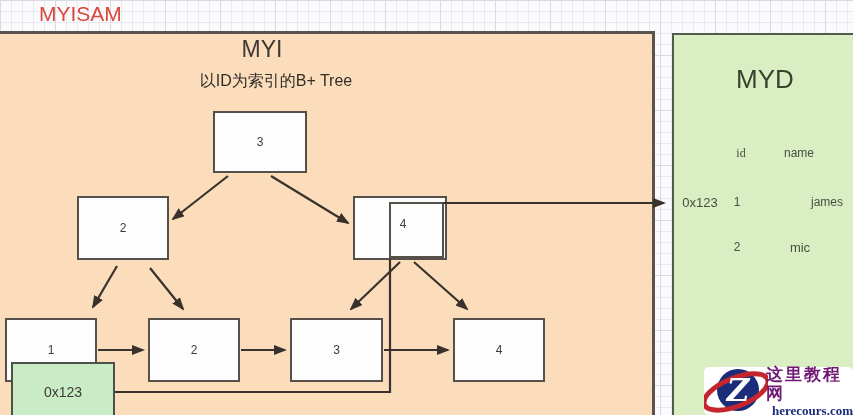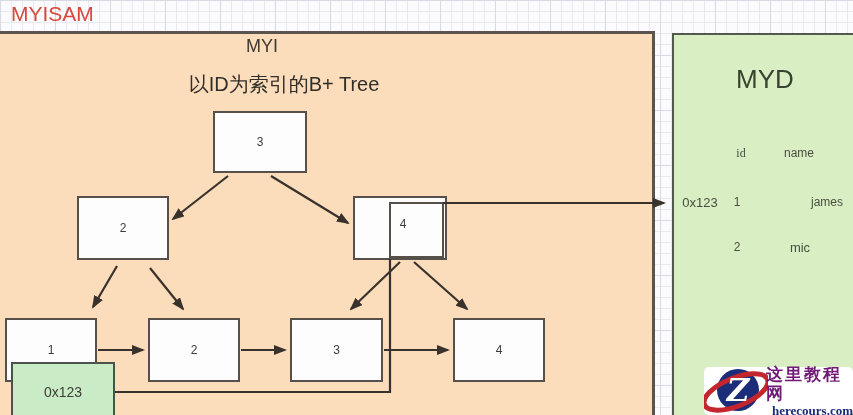--- a/index.html
+++ b/index.html
@@ -12,40 +12,40 @@
     background-image:
       linear-gradient(90deg, #d9d9e2 1px, transparent 1px),
       linear-gradient(#d9d9e2 1px, transparent 1px),
       linear-gradient(90deg, #e9e9ef 1px, transparent 1px),
       linear-gradient(#e9e9ef 1px, transparent 1px);
     background-size: 55px 55px, 55px 55px, 11px 11px, 11px 11px;
   }
 
   .page-title {
     position: absolute; left: 11px; top: 2px;
-    font-size: 21px; color: #d8483c; z-index: 6;
+    font-size: 21px; color: #d8483c; z-index: 6; padding-left: 28px;
   }
 
   .panel { position: absolute; z-index: 1; }
   .myi-panel {
     left: -6px; top: 31px; width: 661px; height: 392px;
     background: #fbdcbb; border: 3px solid #5a544e;
   }
   .myd-panel {
     left: 672px; top: 33px; width: 200px; height: 390px;
     background: #daeec3; border: 2px solid #515a4b;
   }
 
   .myi-title {
     position: absolute; left: 262px; top: 36px; transform: translateX(-50%);
-    font-size: 18px; color: #3d3935; z-index: 2; white-space: nowrap;
+    font-size: 23px; color: #3d3935; z-index: 2; white-space: nowrap;
   }
   .btree-subtitle {
-    position: absolute; left: 284px; top: 71px; transform: translateX(-50%);
-    font-size: 20px; color: #312d29; z-index: 2; white-space: nowrap;
+    position: absolute; left: 276px; top: 71px; transform: translateX(-50%);
+    font-size: 16px; color: #312d29; z-index: 2; white-space: nowrap;
   }
 
   .shape {
     position: absolute; z-index: 2;
     background: #fdfdfe; border: 2px solid #56504b;
     display: flex; align-items: center; justify-content: center;
     font-size: 12px; color: #3f3b37;
   }
   .root-node      { left: 213px; top: 111px; width: 94px; height: 62px; }
   .internal-left  { left:  77px; top: 196px; width: 92px; height: 64px; }

